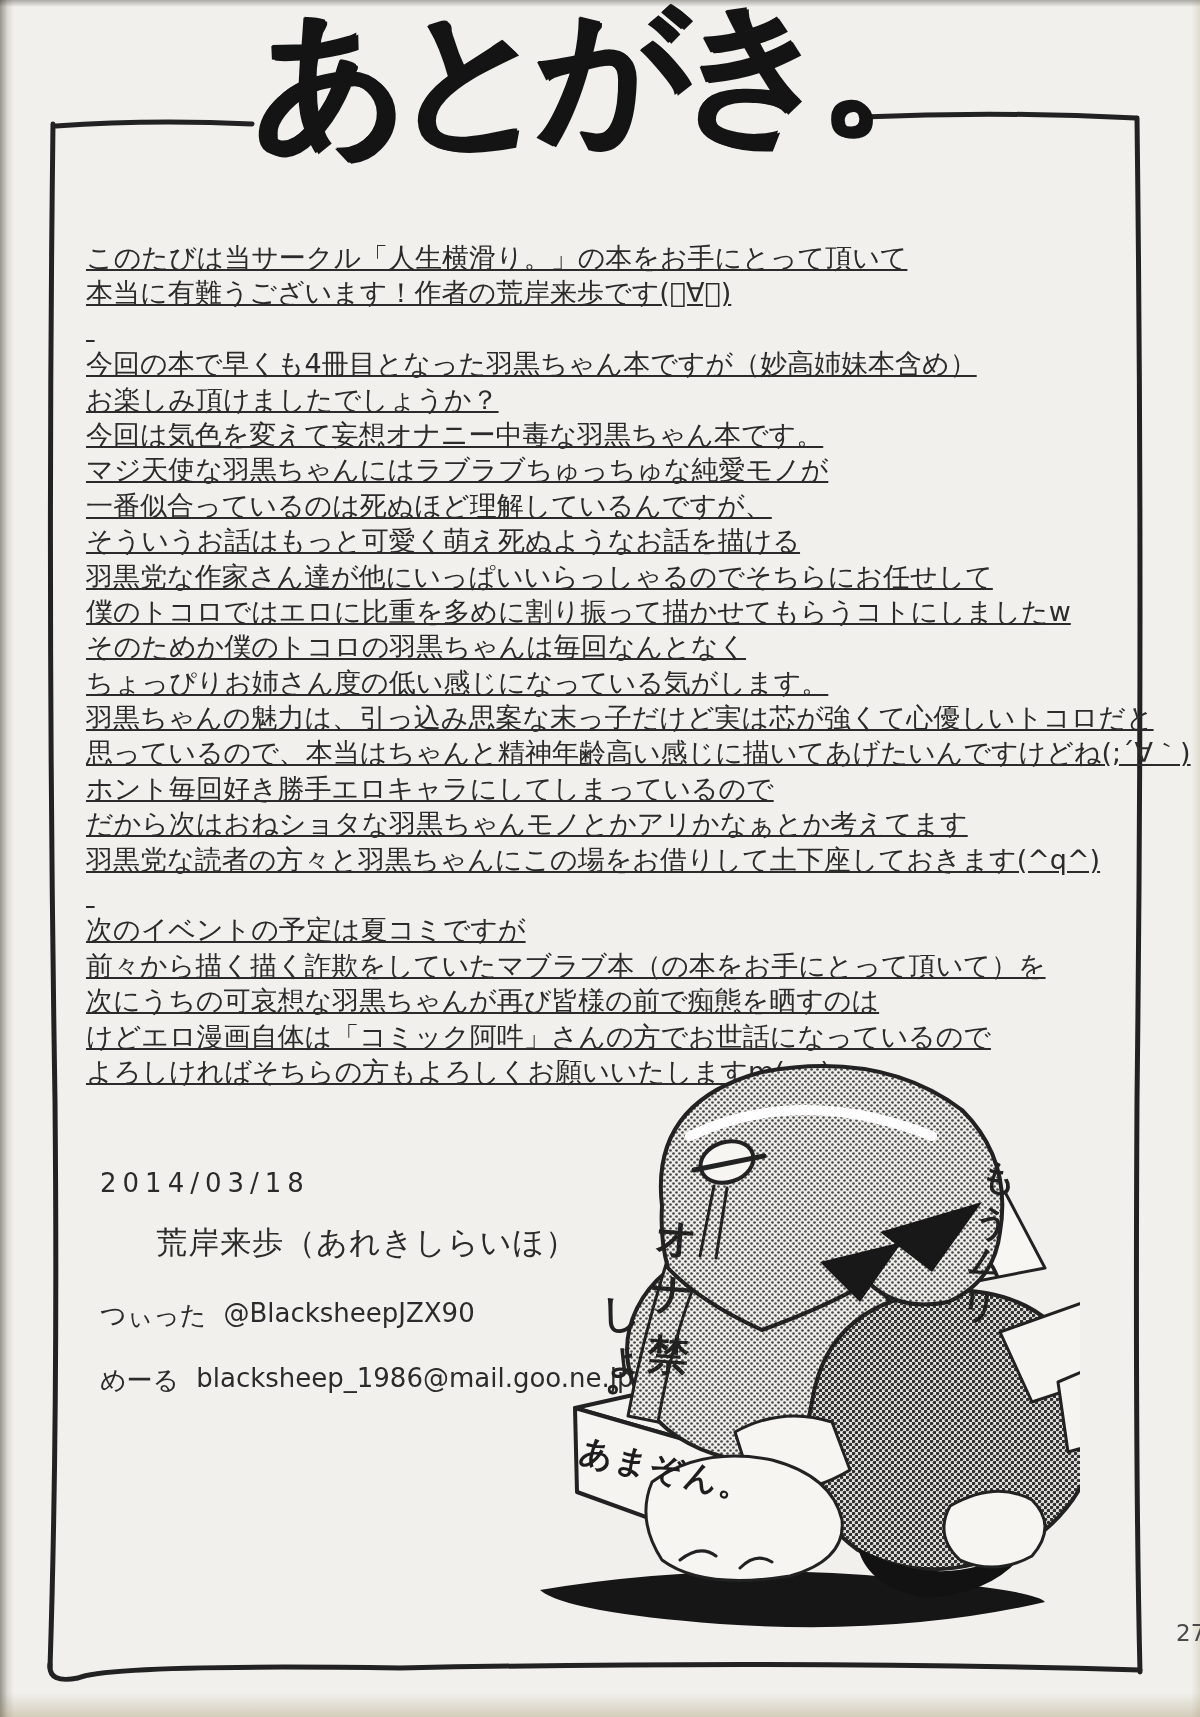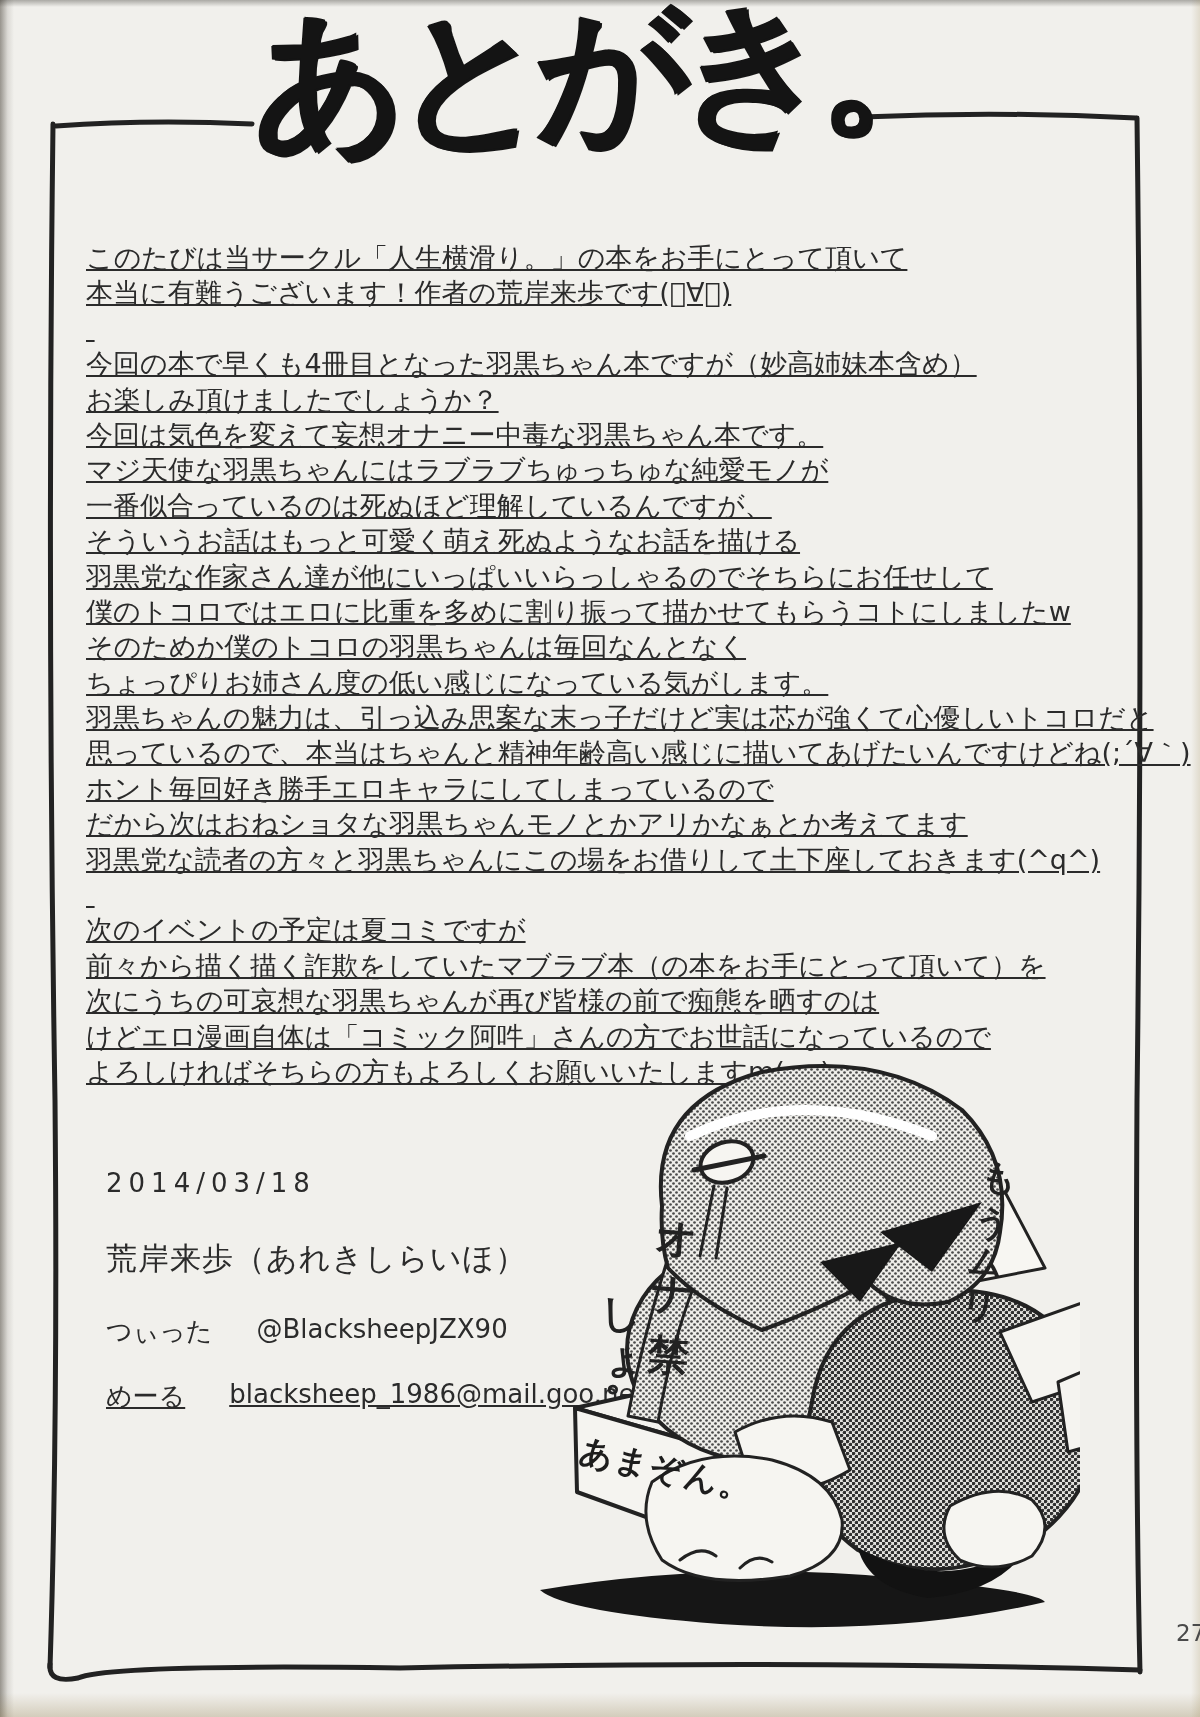--- a/index.html
+++ b/index.html
@@ -31,25 +31,25 @@
     text-shadow:2px 2px 0 #141414, -1px 1px 0 #141414;
   }
 
   .bodytext{
     position:absolute;left:86px;top:240px;width:1000px;
     font-size:27px;line-height:35.4px;font-weight:500;
     color:#2b2b2b;white-space:nowrap;text-decoration:underline;
   }
   .bodytext .line{height:35.4px;}
 
-  .footer{position:absolute;left:106px;top:1168px;color:#2b2b2b;}
+  .footer{position:absolute;left:100px;top:1168px;color:#2b2b2b;}
   .footer .date{font-size:26px;letter-spacing:6px;}
-  .footer .author{font-size:31px;margin-top:40px;letter-spacing:1px;}
-  .footer .contact{font-size:26px;margin-top:34px;display:flex;gap:44px;white-space:nowrap;}
-  .footer .contact + .contact{margin-top:30px;text-decoration:underline;}
+  .footer .author{font-size:31px;margin-top:24px;letter-spacing:1px;text-align:center;}
+  .footer .contact{font-size:26px;margin-top:34px;display:flex;gap:17px;white-space:nowrap;}
+  .footer .contact + .contact{margin-top:30px;}
 
   .vtext{
     position:absolute;writing-mode:vertical-rl;text-orientation:upright;
     color:#222;font-weight:600;white-space:nowrap;
   }
   .note-left1{left:648px;top:1192px;font-size:42px;transform:rotate(4deg);letter-spacing:6px;}
   .note-left2{left:596px;top:1268px;font-size:40px;transform:rotate(-3deg);letter-spacing:10px;}
   .note-right{left:968px;top:1136px;font-size:35px;transform:rotate(9deg);letter-spacing:4px;}
 
   .box-label{

